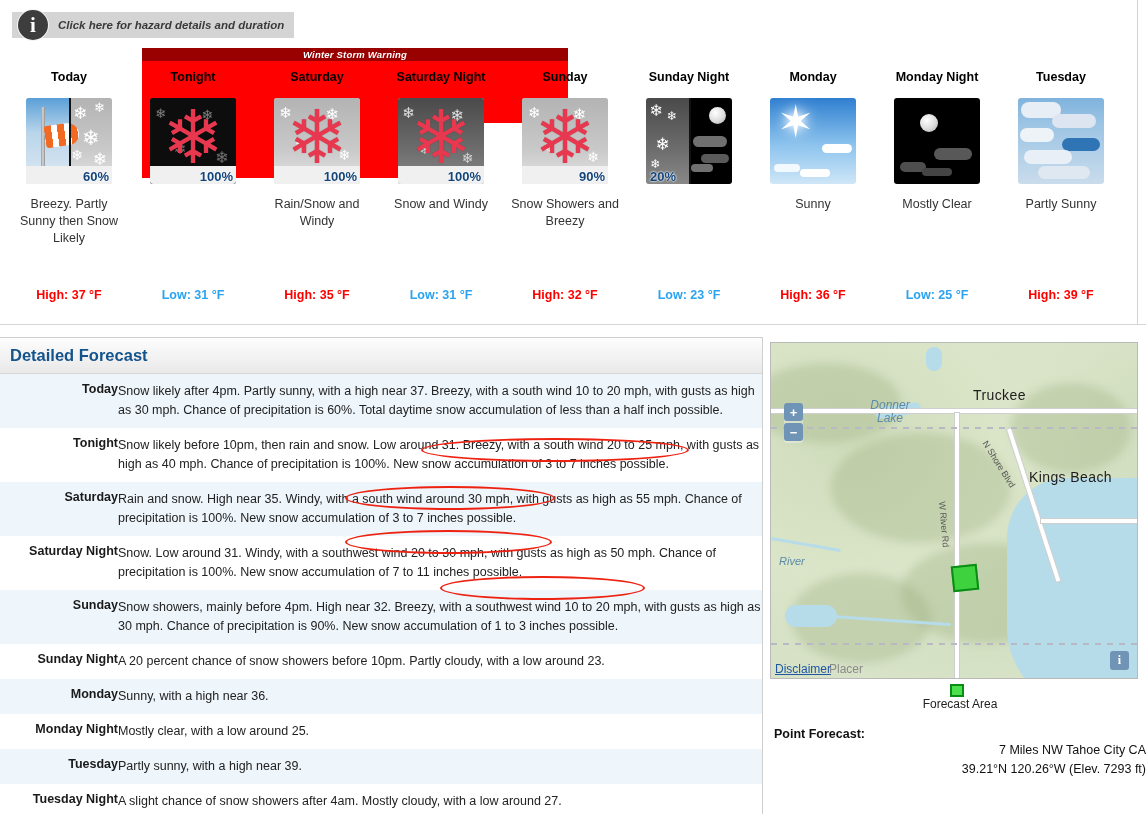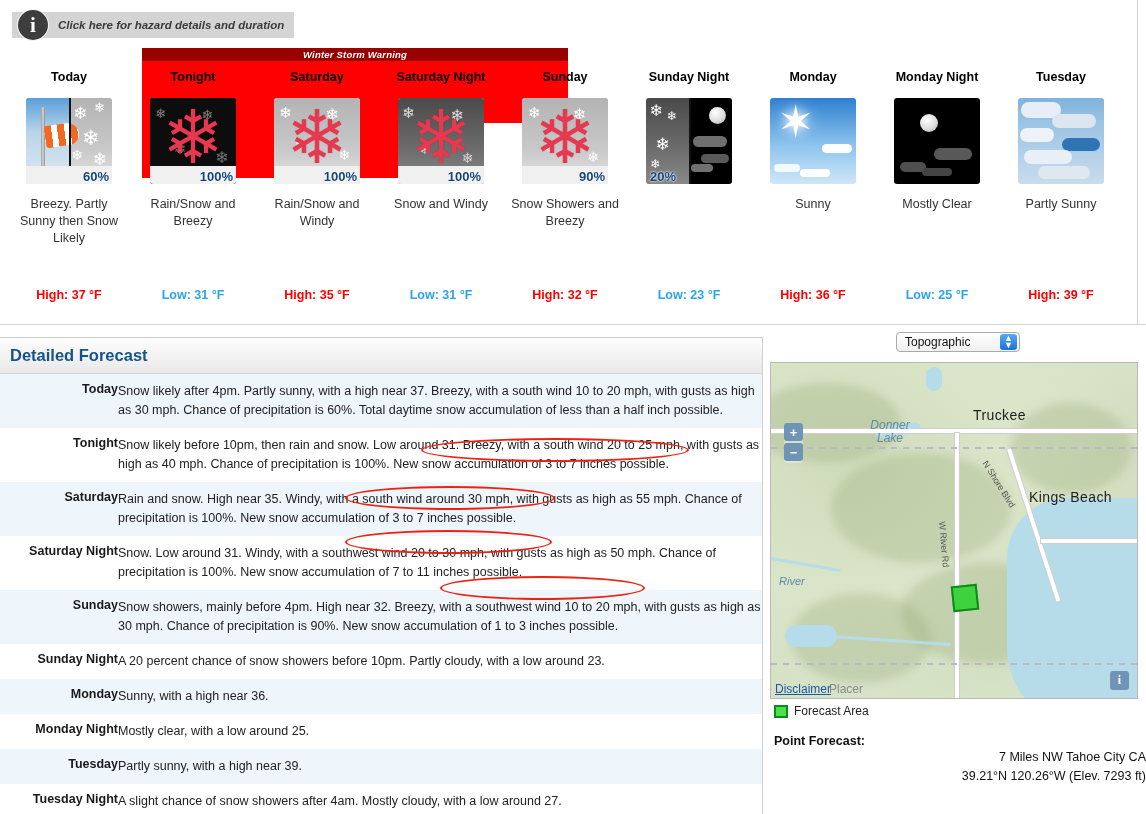--- a/index.html
+++ b/index.html
@@ -303,21 +303,21 @@
     position: absolute; right: 8px; bottom: 8px;
     width: 19px; height: 19px; border-radius: 3px;
     background: #6f94b5; color: #fff;
     font-size: 12px; font-weight: bold;
     display: flex; align-items: center; justify-content: center;
     font-family: "Liberation Serif", serif;
     z-index: 7;
   }
   .legend-row {
     display: flex; align-items: center;
-    margin-top: 5px; padding-left: 4px;
+    margin-top: 5px; padding-left: 4px; flex-direction: column;
   }
   .legend-swatch {
     width: 14px; height: 13px;
     background: #4de04d; border: 2px solid #0b8c16;
     margin-right: 6px;
   }
   .legend-text { font-size: 12px; color: #222; }
   .point-forecast {
     display: flex; margin-top: 16px; padding-left: 4px; flex-direction: column;
   }
@@ -376,21 +376,20 @@
           <span class="flake gray" style="left:55%;top:50%;font-size:15px;opacity:.45;">❄</span>
         </div>
         <div class="half r sky-dark">
           <span class="flake gray" style="left:20%;top:12%;font-size:14px;opacity:.5;">❄</span>
           <span class="flake gray" style="left:52%;top:60%;font-size:16px;opacity:.45;">❄</span>
         </div>
         <div class="bigflake">❄</div>
         <div class="popstrip"></div>
         <div class="pop">100%</div>
       </div>
-      <div class="day-desc">Rain/Snow and Breezy</div>
       <div class="day-temp t-low">Low: 31 °F</div>
     </div>
 
     <div class="day-card">
       <div class="day-name">Saturday</div>
       <div class="icon-box">
         <div class="half l sky-gray">
           <span class="flake" style="left:12%;top:8%;font-size:15px;">❄</span>
           <span class="flake" style="left:48%;top:46%;font-size:13px;">❄</span>
         </div>
@@ -559,29 +558,20 @@
     </table>
   </div>
 
   <div class="ellipse" style="left:421px;top:438px;width:268px;height:24px;"></div>
   <div class="ellipse" style="left:345px;top:486px;width:210px;height:24px;"></div>
   <div class="ellipse" style="left:345px;top:530px;width:207px;height:24px;"></div>
   <div class="ellipse" style="left:440px;top:576px;width:205px;height:24px;"></div>
 
   <div class="map-col">
 
-    <div class="layer-select-wrap">
-      <div class="layer-select">
-        <span>Topographic</span>
-        <span class="stepper">
-          <span>▲</span>
-            <span>▼</span>
-        </span>
-      </div>
-    </div>
 
 
     <div class="map-box">
 
       <div class="terrain" style="left:-20px;top:20px;width:150px;height:80px;"></div>
       <div class="terrain" style="left:60px;top:90px;width:180px;height:110px;"></div>
       <div class="terrain" style="left:130px;top:200px;width:170px;height:100px;"></div>
       <div class="terrain" style="left:240px;top:40px;width:120px;height:90px;"></div>
       <div class="terrain" style="left:20px;top:230px;width:140px;height:90px;"></div>
 

